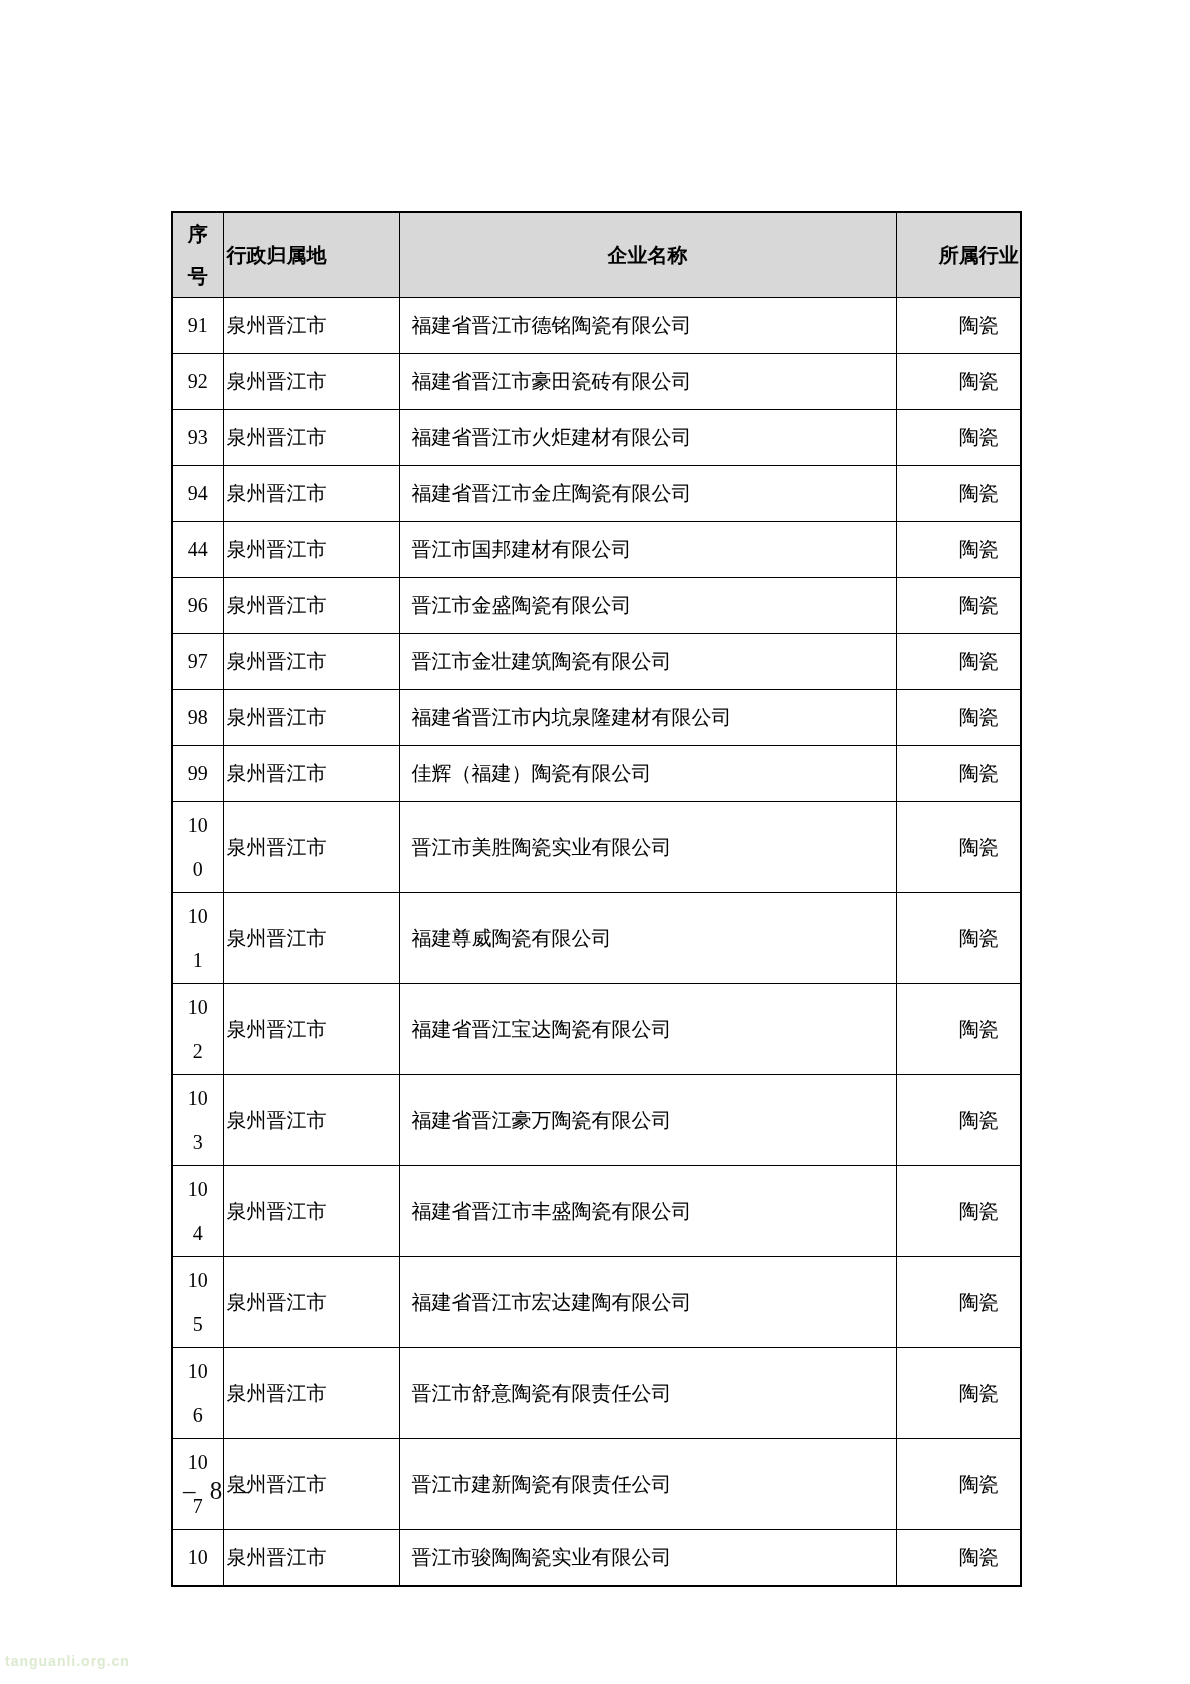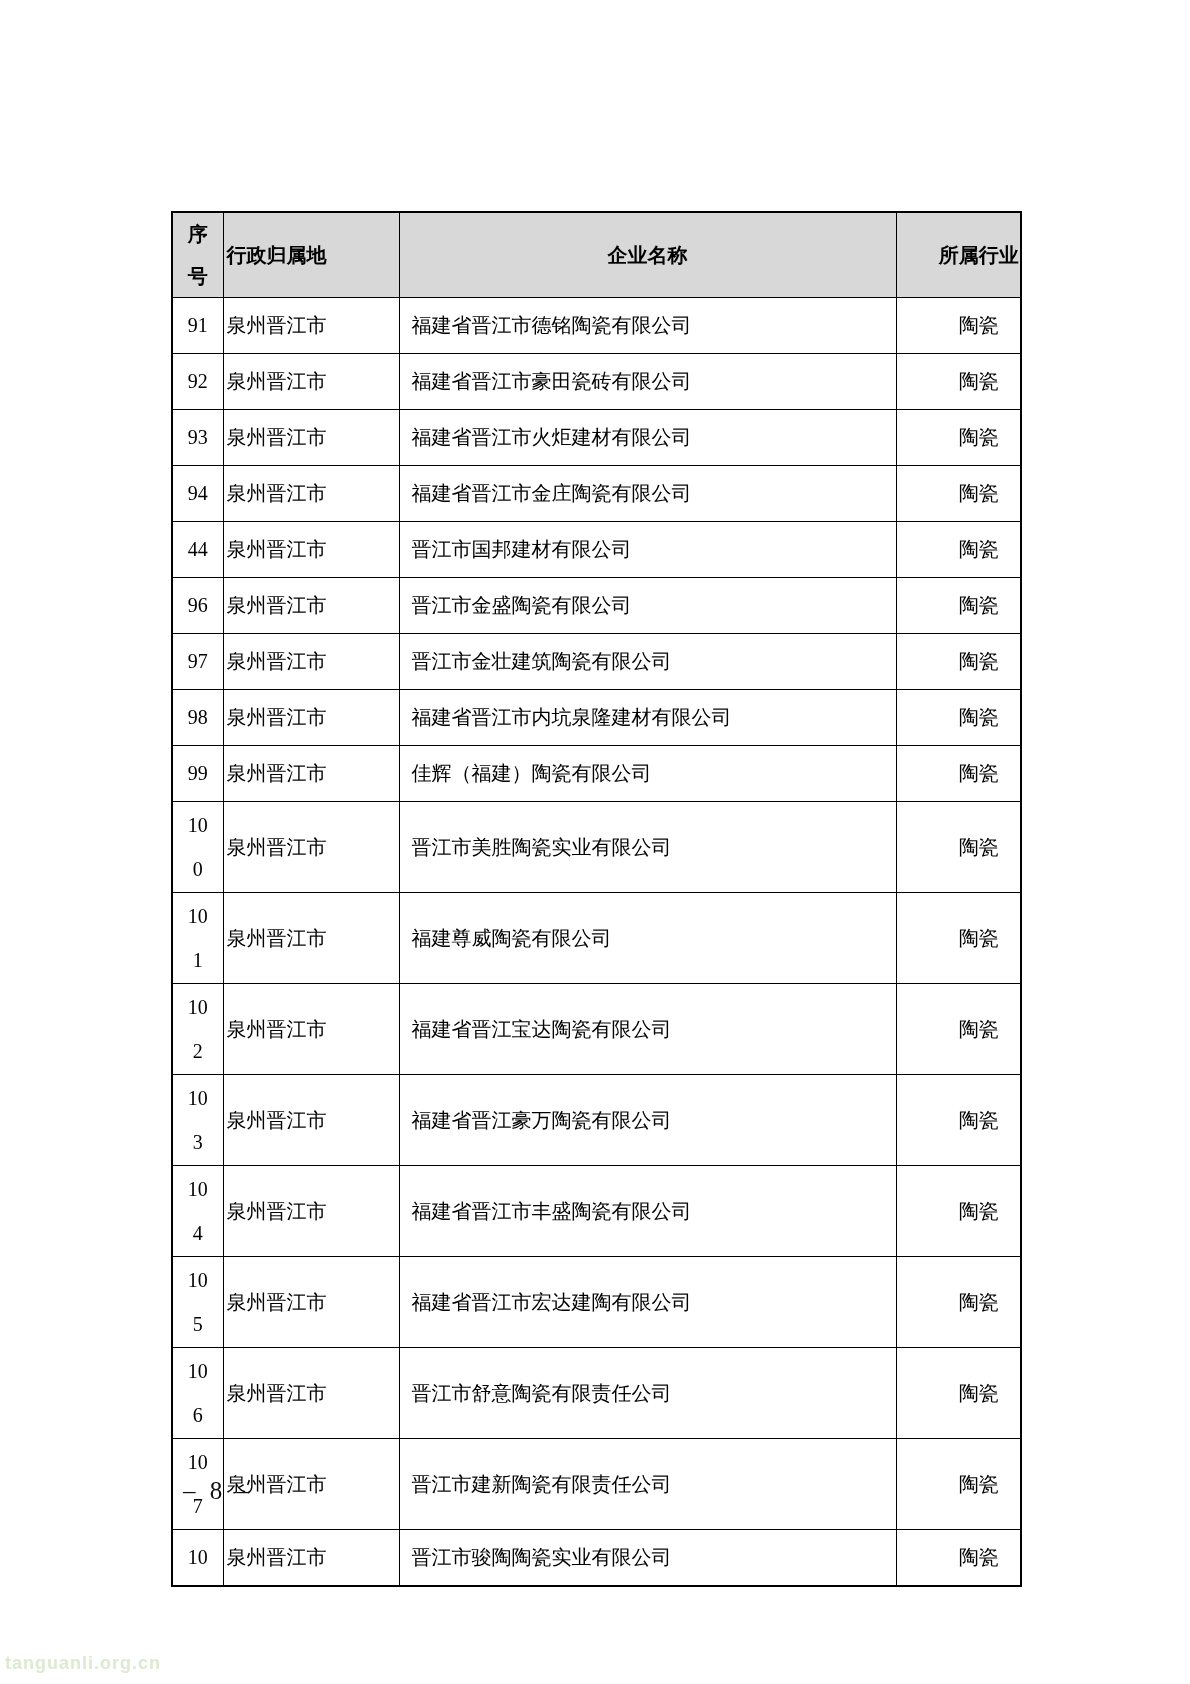--- a/index.html
+++ b/index.html
@@ -58,21 +58,21 @@
     font-size: 25px;
     letter-spacing: 4px;
     color: #111111;
   }
   .watermark {
     position: absolute;
     left: 5px;
     top: 1653px;
     font-family: "Liberation Sans", "DejaVu Sans", sans-serif;
     font-weight: bold;
-    font-size: 18px;
+    font-size: 14px;
     letter-spacing: 1px;
     color: var(--watermark-color, #dcead0);
   }
 </style>
 </head>
 <body>
 
 <div class="page">
 
   <table class="company-table">

